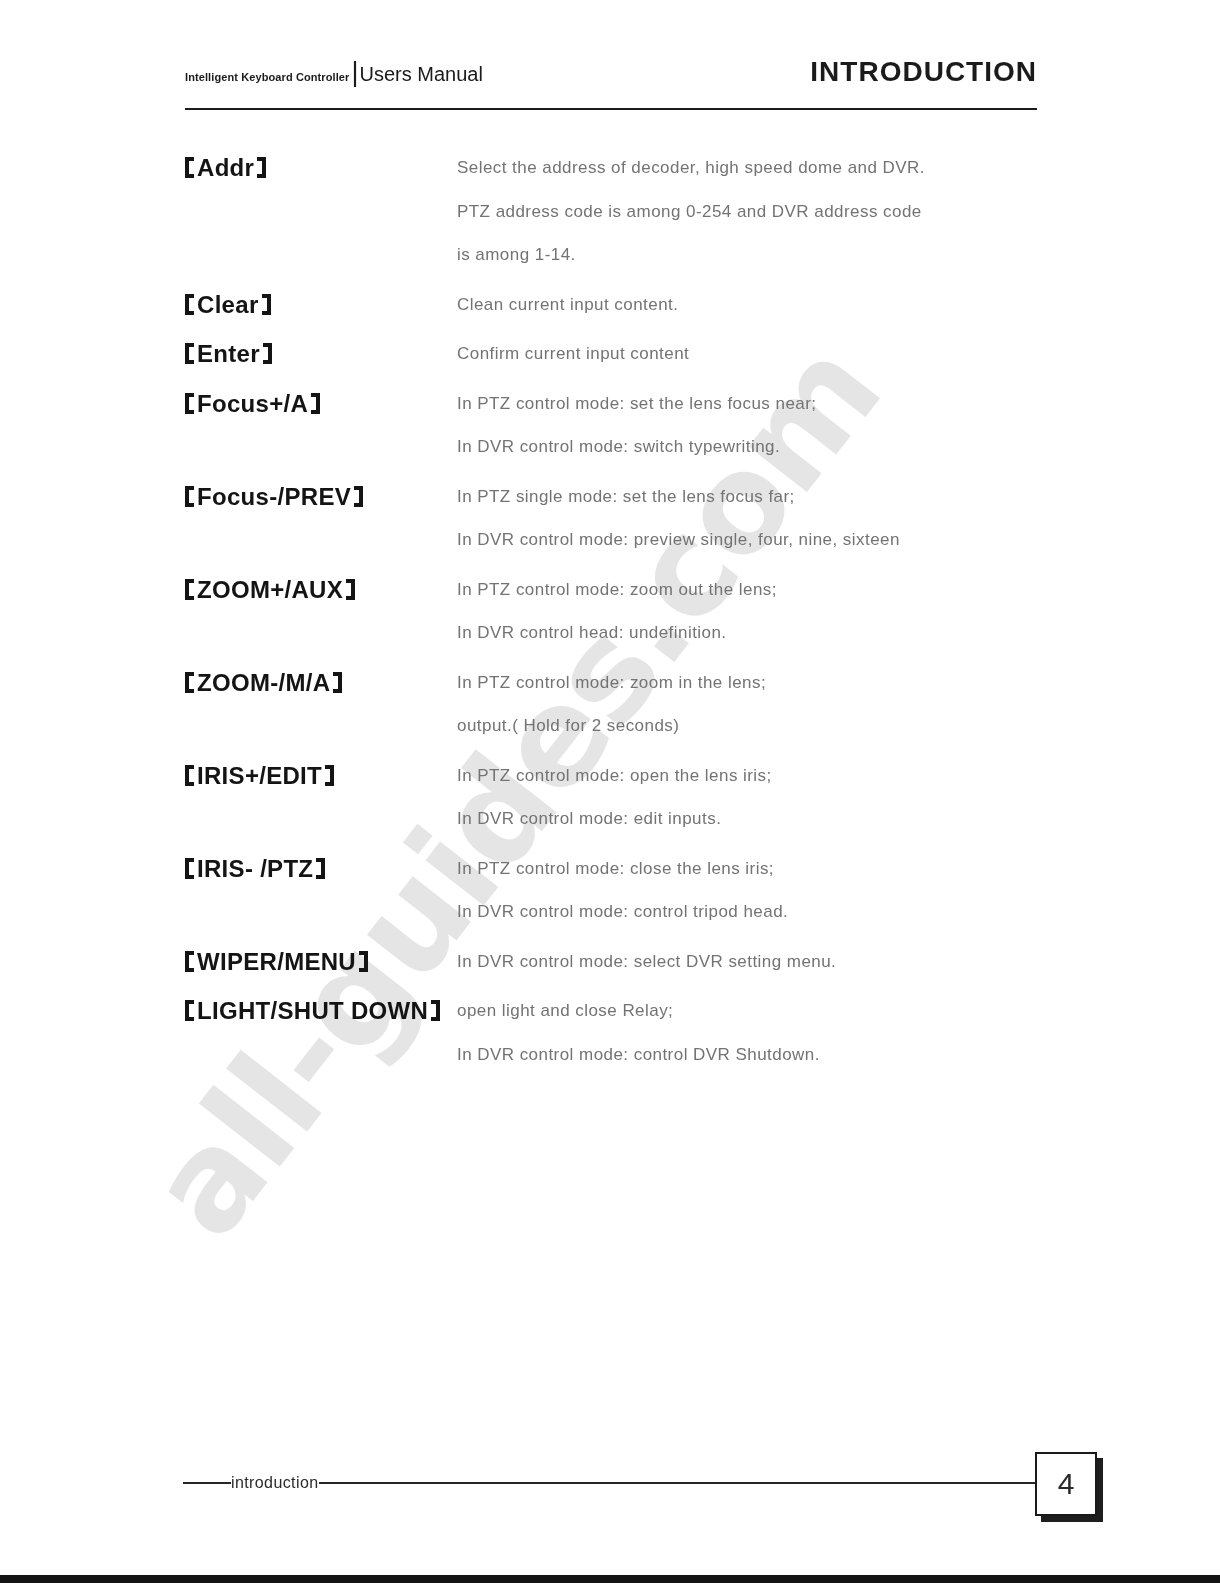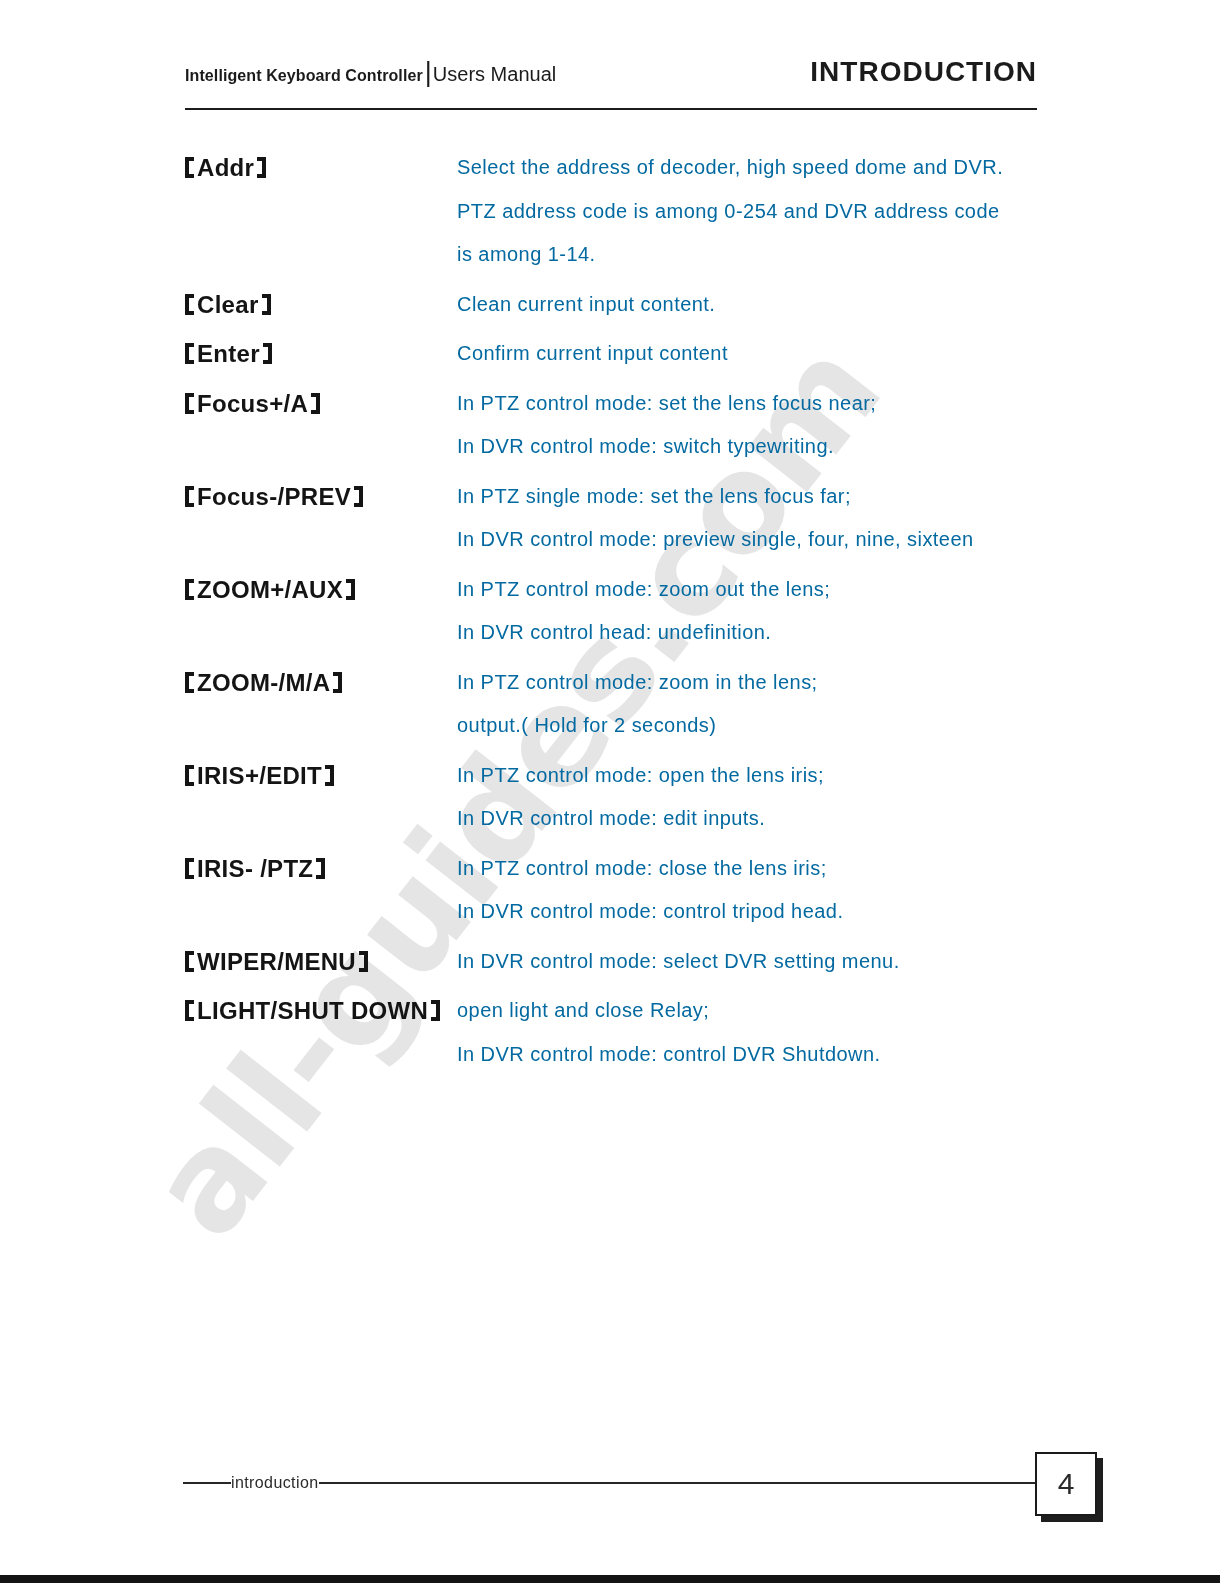--- a/index.html
+++ b/index.html
@@ -26,41 +26,41 @@
     z-index:0;
     user-select:none;
   }
   
   .header{
     position:absolute; left:185px; top:56px; width:852px;
     display:flex; justify-content:space-between; align-items:baseline;
     z-index:1;
   }
   .header-left{display:flex; align-items:baseline;}
-  .product{font-size:16px; font-weight:700; letter-spacing:0.1px; color:#1b1b1b;}
+  .product{font-size:11px; font-weight:700; letter-spacing:0.1px; color:#1b1b1b;}
   .hdr-sep{font-size:27px; font-weight:300; margin:0 1px 0 2px; color:#1b1b1b;}
   .manual{font-size:20px; font-weight:500; color:#1b1b1b;}
   .section-title{font-size:28px; font-weight:800; letter-spacing:1px; color:#1b1b1b;}
   .header-rule{
     position:absolute; left:185px; top:108px; width:852px; height:2px;
     background:#1c1c1c; z-index:1;
   }
   
   .entries{
     position:absolute; left:185px; top:146px; width:870px; z-index:1;
   }
   .entry{display:flex; margin-bottom:6px;}
   .key{
     width:272px; flex:0 0 272px;
     font-weight:700; font-size:24px; letter-spacing:0.3px;
     line-height:43.5px; color:#141414; white-space:nowrap;
   }
   .desc{flex:1;}
   .line{
-    font-size:20px; letter-spacing:0.45px; line-height:43.5px; color:#0369a1;
+    font-size:17px; letter-spacing:0.45px; line-height:43.5px; color:#737373;
     white-space:nowrap;
   }
   
   .lb,.rb{
     display:inline-block; box-sizing:border-box;
     width:9px; height:21px;
     border:4px solid #141414;
     vertical-align:-2px;
   }
   .lb{border-right:0; margin-right:3px;}

